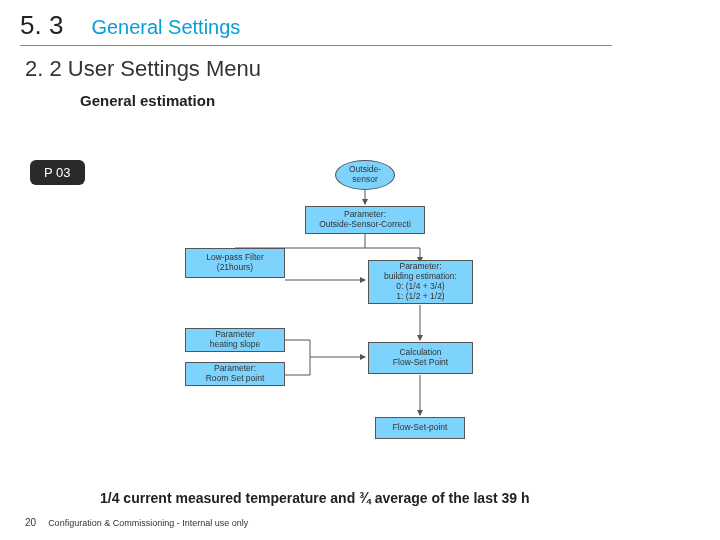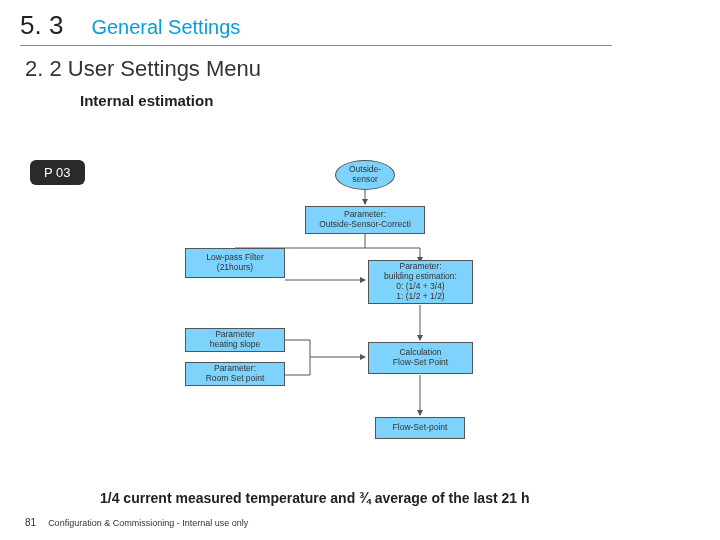--- a/index.html
+++ b/index.html
@@ -29,21 +29,21 @@
 </head>
 <body>
 <div class="slide">
 
   <div class="title-row">
     <div class="title-num">5. 3</div>
     <div class="title-main">General Settings</div>
   </div>
   <div class="rule"></div>
   <div class="subtitle">2. 2 User Settings Menu</div>
-  <div class="section-label">Internal estimation</div>
+  <div class="section-label">General estimation</div>
 
   <div class="badge">P 03</div>
 
   <div class="diagram">
     <svg class="arrows">
       <defs>
         <marker id="ah" markerWidth="6" markerHeight="6" refX="5" refY="3" orient="auto">
           <path d="M0,0 L6,3 L0,6 Z" fill="#555"></path>
         </marker>
       </defs>
@@ -70,19 +70,19 @@
     <div class="node ellipse" style="left:185px; top:0px; width:60px; height:30px;">Outside-<br>sensor</div>
     <div class="node" style="left:155px; top:46px; width:120px; height:28px;">Parameter:<br>Outside-Sensor-Correcti</div>
     <div class="node" style="left:35px; top:88px; width:100px; height:30px;">Low-pass Filter<br>(21hours)</div>
     <div class="node" style="left:218px; top:100px; width:105px; height:44px;">Parameter:<br>building estimation:<br>0: (1/4 + 3/4)<br>1: (1/2 + 1/2)</div>
     <div class="node" style="left:35px; top:168px; width:100px; height:24px;">Parameter<br>heating slope</div>
     <div class="node" style="left:35px; top:202px; width:100px; height:24px;">Parameter:<br>Room Set point</div>
     <div class="node" style="left:225px; top:257px; width:90px; height:22px;">Flow-Set-point</div>
     <div class="node" style="left:218px; top:182px; width:105px; height:32px;">Calculation<br>Flow-Set Point</div>
   </div>
 
-  <div class="bottom-text">1/4 current measured temperature and ¾ average of the last 21 h</div>
+  <div class="bottom-text">1/4 current measured temperature and ¾ average of the last 39 h</div>
 
   <div class="footer">
-    <span class="page-num">81</span>
+    <span class="page-num">20</span>
     <span>Configuration &amp; Commissioning - Internal use only</span>
   </div>
 </div>
 
 </body></html>

